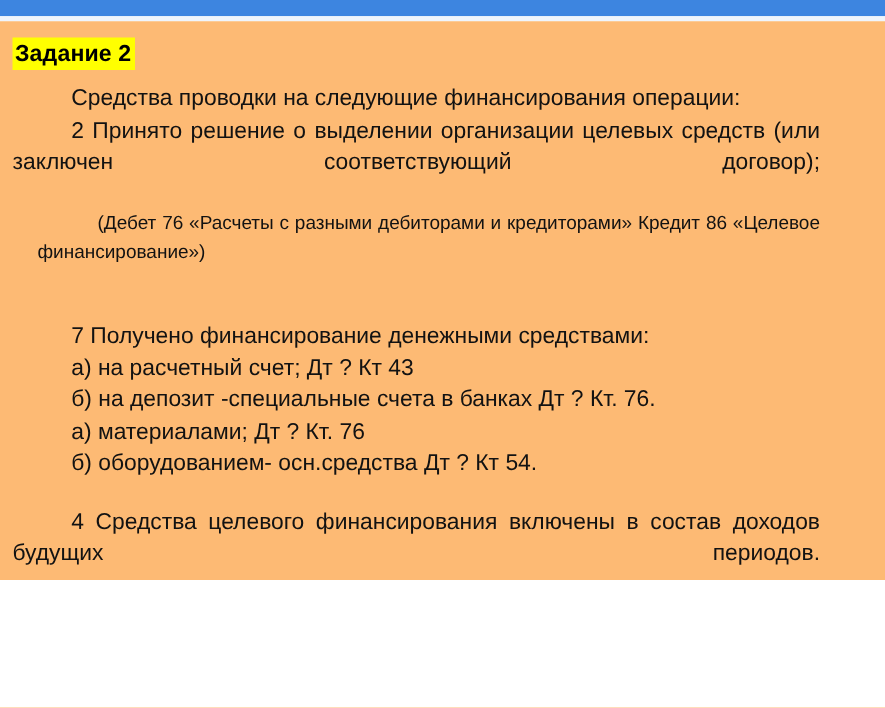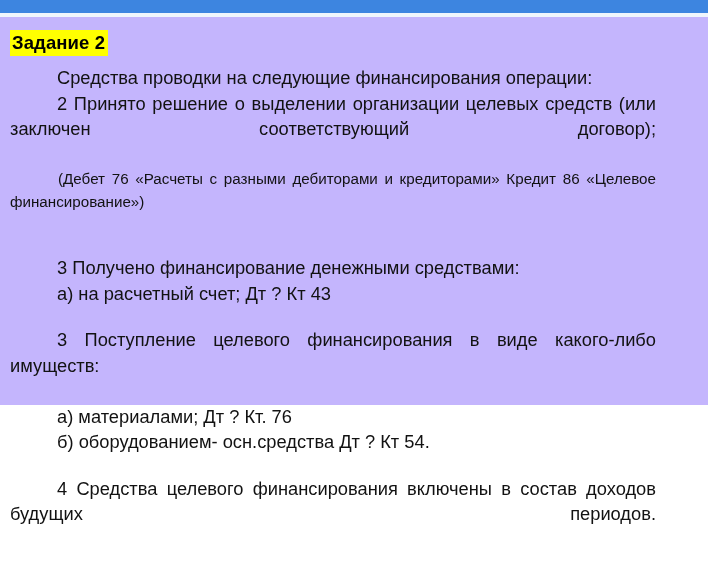--- a/index.html
+++ b/index.html
@@ -31,22 +31,22 @@
     width: 708px;
     height: 4px;
     background: #eff5fc;
   }
 
   
   #slide-body {
     position: absolute;
     top: 17px; left: 0;
     width: 708px;
-    height: 388px;
-    background: #c4b5fd;
+    height: 447px;
+    background: #fdba74;
   }
 
   
   #task-heading {
     position: absolute;
     top: 13px;
     left: 10px;
     font-size: 18.5px;
     font-weight: bold;
     line-height: 23px;
@@ -73,20 +73,21 @@
     line-height: 25.5px;
     letter-spacing: 0px;
     color: #121212;
   }
   p.para.indent {
     text-indent: 47px;
   }
   p.para.small {
     font-size: 15.2px;
     line-height: 23px;
+    margin-left: 20px;
   }
   p.para.small.indent {
     text-indent: 48px;
   }
   p.spacer-before {
     margin-top: 19px;
   }
   p.spacer-before-lg {
     margin-top: 21px;
   }
@@ -111,26 +112,26 @@
   <div id="task-heading">Задание 2</div>
 
   <div id="content">
 
     <p class="para indent nostretch"><span>Средства </span><b class="bold-run">проводки</b><span> на следующие финансирования операции:</span></p>
 
     <p class="para indent">2 Принято решение о выделении организации целевых средств (или заключен соответствующий договор);</p>
 
     <p class="para small indent">(Дебет 76 «Расчеты с разными дебиторами и кредиторами» Кредит 86 «Целевое финансирование»)</p>
 
-    <p class="para indent nostretch spacer-before">3 Получено финансирование денежными средствами:</p>
+    <p class="para indent nostretch spacer-before">7 Получено финансирование денежными средствами:</p>
 
     <p class="para indent nostretch">а) на расчетный счет;  Дт ? Кт 43</p>
 
+    <p class="para indent nostretch">б) на депозит -специальные счета в банках Дт ? Кт. 76.</p>
 
-    <p class="para indent spacer-before-lg">3 Поступление целевого финансирования в виде какого-либо имуществ:</p>
 
     <p class="para indent nostretch">а) материалами;  Дт ? Кт. 76</p>
 
     <p class="para indent nostretch">б) оборудованием- осн.средства Дт ?  Кт 54.</p>
 
     <p class="para indent spacer-before-lg">4 Средства целевого финансирования включены в состав доходов будущих периодов.</p>
 
   </div>
 </div>
 

